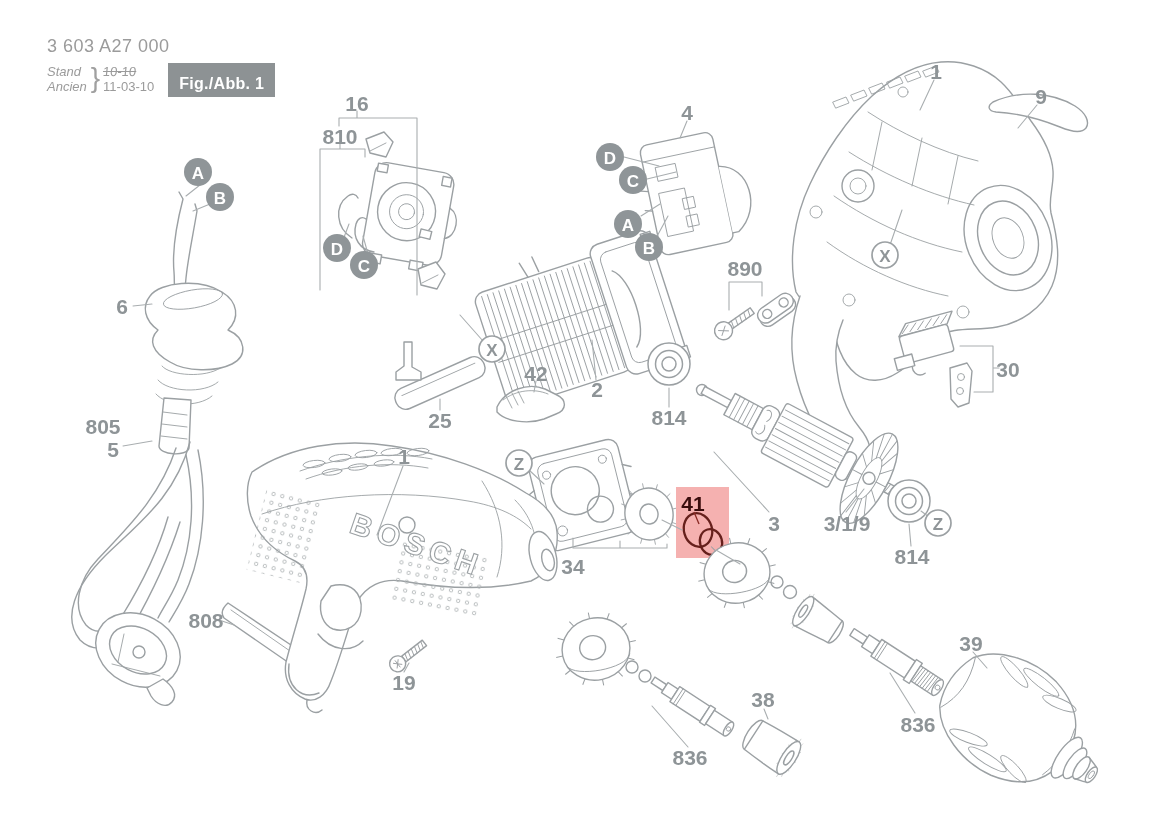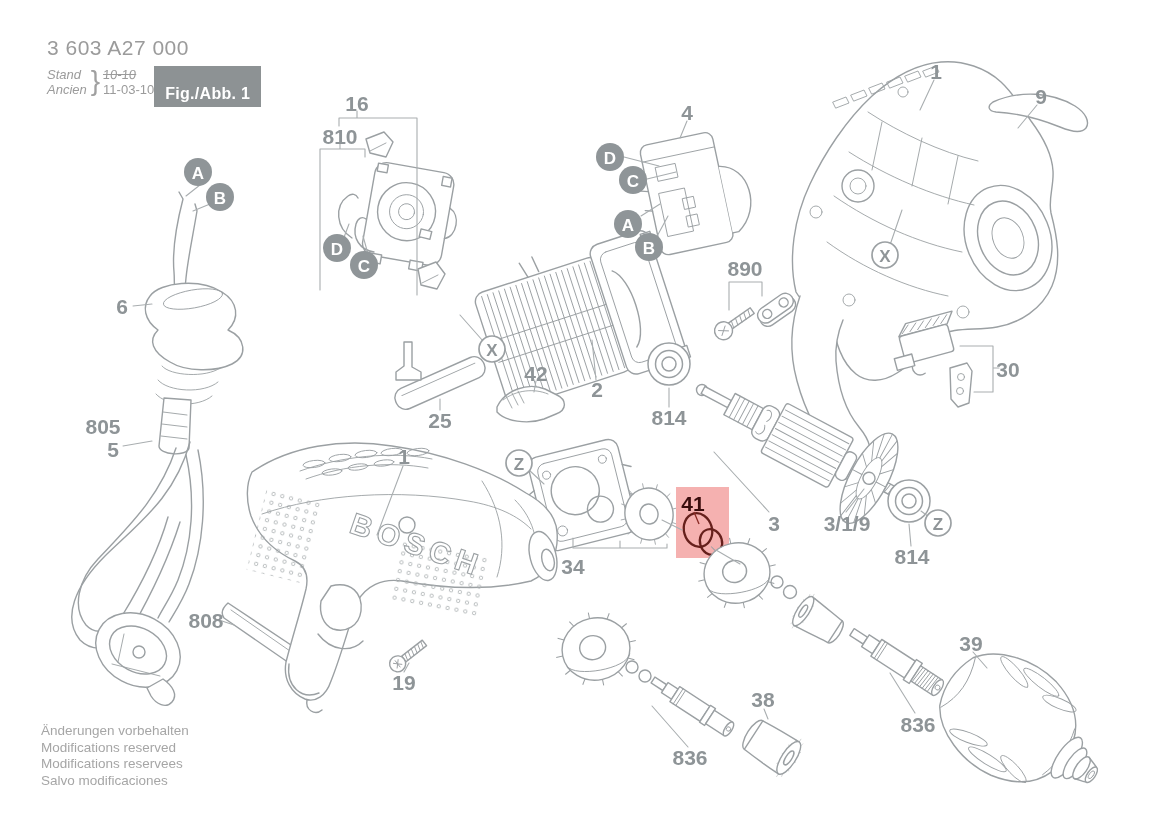--- a/index.html
+++ b/index.html
@@ -2,28 +2,28 @@
 <html><head>
 <meta charset="utf-8">
 <style>
   html,body{margin:0;padding:0;background:#fff;}
   body{width:1169px;height:826px;font-family:"Liberation Sans",sans-serif;}
   .page{position:relative;width:1169px;height:826px;background:#fff;overflow:hidden;}
   .diagram-svg{position:absolute;left:0;top:0;}
 
   
   .header{position:absolute;left:47px;top:36px;color:#9b9b9b;z-index:5;}
-  .pn{font-size:21px;letter-spacing:.5px;}
+  .pn{font-size:18px;letter-spacing:.5px;}
   .meta{display:flex;align-items:flex-start;margin-top:7px;}
   .si{font-size:13px;line-height:15px;font-style:italic;}
   .brace{font-size:28px;font-weight:400;line-height:28px;margin:0 3px 0 4px;color:#a0a0a0;}
   .dates{font-size:13px;line-height:15px;}
   .date-old{text-decoration:line-through;display:inline-block;transform:skewX(-6deg);}
-  .badge{margin-top:-1px;background:#8d9294;color:#fff;font-weight:bold;
-         font-size:16px;padding:19px 11px 4px;letter-spacing:.3px;}
+  .badge{margin-left:14px;margin-top:-1px;background:#8d9294;color:#fff;font-weight:bold;
+         font-size:16px;padding:12px 11px 4px;letter-spacing:.3px;}
 
   
   .footer{position:absolute;left:41px;top:723px;font-size:13.5px;line-height:16.5px;color:#a6a6a6;z-index:5;}
   .note{position:absolute;left:534px;top:701px;font-size:14px;line-height:16px;font-weight:bold;color:#9aa0a2;z-index:5;}
 
   
   .ln{fill:none;stroke:#9ba0a3;stroke-width:1.4;stroke-linecap:round;stroke-linejoin:round;}
   .lnf{fill:#fff;stroke:#9ba0a3;stroke-width:1.4;stroke-linecap:round;stroke-linejoin:round;}
   .thin{stroke-width:.9;}
   .ldr{fill:none;stroke:#a9aeb0;stroke-width:1.1;stroke-linecap:round;}
@@ -56,26 +56,20 @@
       </div>
       <div class="brace">}</div>
       <div class="dates">
         <div><span class="date-old">10-10</span></div>
         <div>11-03-10</div>
       </div>
       <div class="badge">Fig./Abb. 1</div>
     </div>
   </div>
 
-  <div class="footer">
-    <div>Änderungen vorbehalten</div>
-    <div>Modifications reserved</div>
-    <div>Modifications reservees</div>
-    <div>Salvo modificaciones</div>
-  </div>
 
 
   <svg class="diagram-svg" width="1169" height="826" viewBox="0 0 1169 826">
     <defs>
       <pattern id="dots" width="9" height="9" patternUnits="userSpaceOnUse">
         <circle cx="3" cy="3" r="1.7" fill="none" stroke="#acb1b3" stroke-width="0.8"></circle>
       </pattern>
       <g id="teeth12">
         <path d="M33,0 L39.5,0 M28.6,15 L34.3,18 M16.5,26.1 L19.8,31.3 M0,30 L0,36 M-16.5,26.1 L-19.8,31.3 M-28.6,15 L-34.3,18 M-33,0 L-39.5,0 M-28.6,-15 L-34.3,-18 M-16.5,-26.1 L-19.8,-31.3 M0,-30 L0,-36 M16.5,-26.1 L19.8,-31.3 M28.6,-15 L34.3,-18"></path>
       </g>

